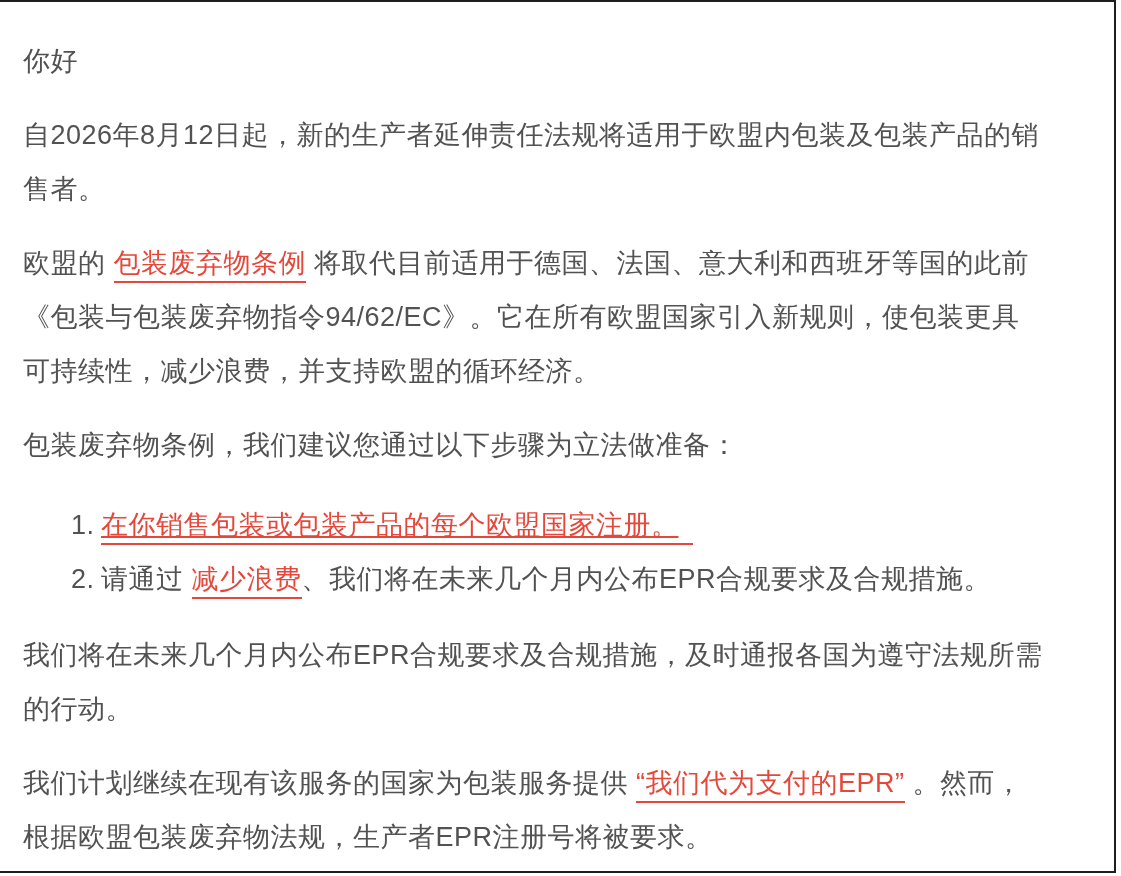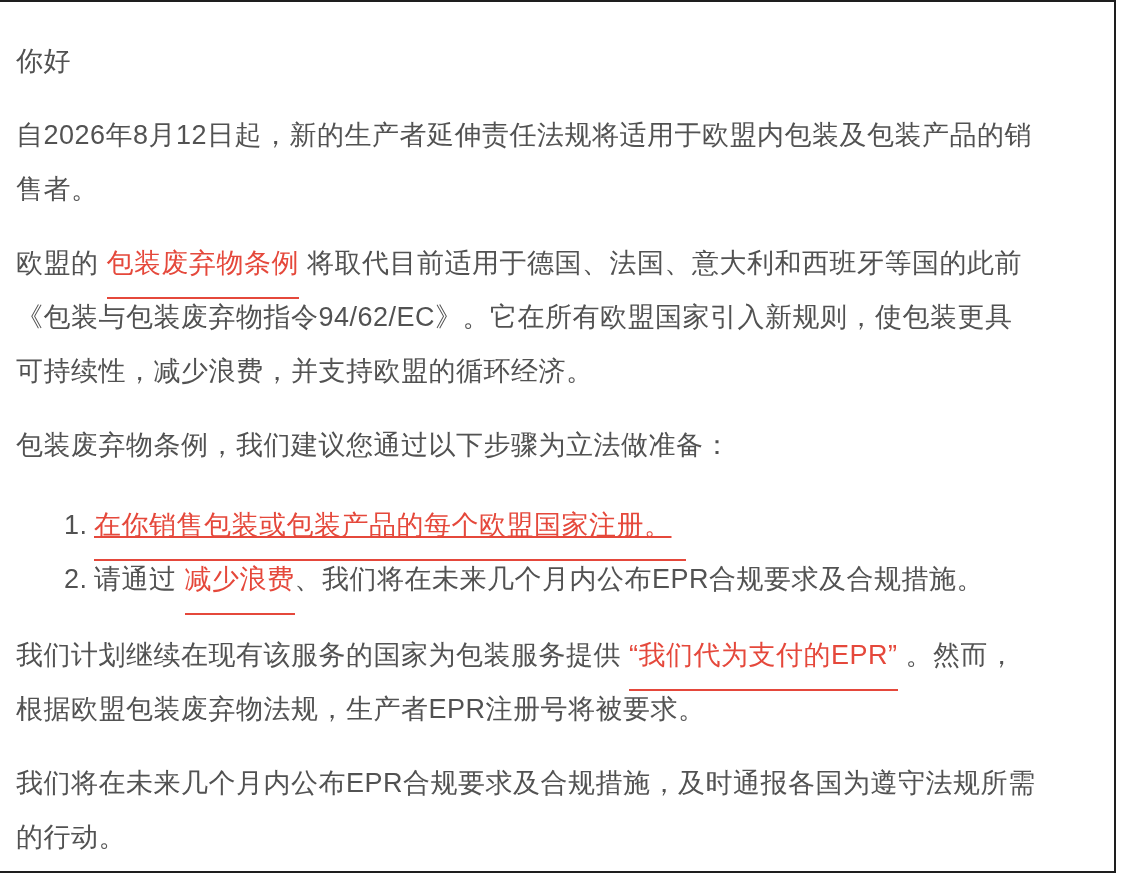--- a/index.html
+++ b/index.html
@@ -22,37 +22,37 @@
     right: 5px;
     bottom: 3px;
     border-top: 2px solid #1e1e1e;
     border-right: 2px solid #1e1e1e;
     border-bottom: 2px solid #1e1e1e;
     pointer-events: none;
   }
   .content {
     position: relative;
     width: 1024px;
-    margin-left: 16px;
+    margin-left: 23px;
     padding-top: 34px;
     font-size: 27px;
     line-height: 54px;
     letter-spacing: 0.5px;
   }
   p {
     margin: 20px 0 0 0;
   }
   p.greeting {
     margin-top: 0;
   }
   a.link {
     color: #e5483b;
     text-decoration: none;
     border-bottom: 2px solid #e5483b;
-    padding-bottom: 19px;
+    padding-bottom: 3px;
     cursor: pointer;
   }
   a.link.trail {
     padding-right: 14px;
     text-decoration: underline;
   }
   .steps {
     margin: 26px 0 22px 0;
   }
   .step {
@@ -78,17 +78,17 @@
 
   <p><span>欧盟的 </span><a class="link">包装废弃物条例</a><span> 将取代目前适用于德国、法国、意大利和西班牙等国的此前《包装与包装废弃物指令94/62/EC》。它在所有欧盟国家引入新规则，使包装更具可持续性，减少浪费，并支持欧盟的循环经济。</span></p>
 
   <p><span>包装废弃物条例，我们建议您通过以下步骤为立法做准备：</span></p>
 
   <div class="steps">
     <div class="step"><span class="step-number">1.</span><a class="link trail">在你销售包装或包装产品的每个欧盟国家注册。</a></div>
     <div class="step"><span class="step-number">2.</span><span>请通过 </span><a class="link">减少浪费</a><span>、我们将在未来几个月内公布EPR合规要求及合规措施。</span></div>
   </div>
 
+  <p><span>我们将在未来几个月内公布EPR合规要求及合规措施，及时通报各国为遵守法规所需的行动。</span></p>
+
   <p><span>我们计划继续在现有该服务的国家为包装服务提供 </span><a class="link">“我们代为支付的EPR”</a><span> 。然而，根据欧盟包装废弃物法规，生产者EPR注册号将被要求。</span></p>
-
-  <p><span>我们将在未来几个月内公布EPR合规要求及合规措施，及时通报各国为遵守法规所需的行动。</span></p>
 
 </div>
 
 </body></html>

